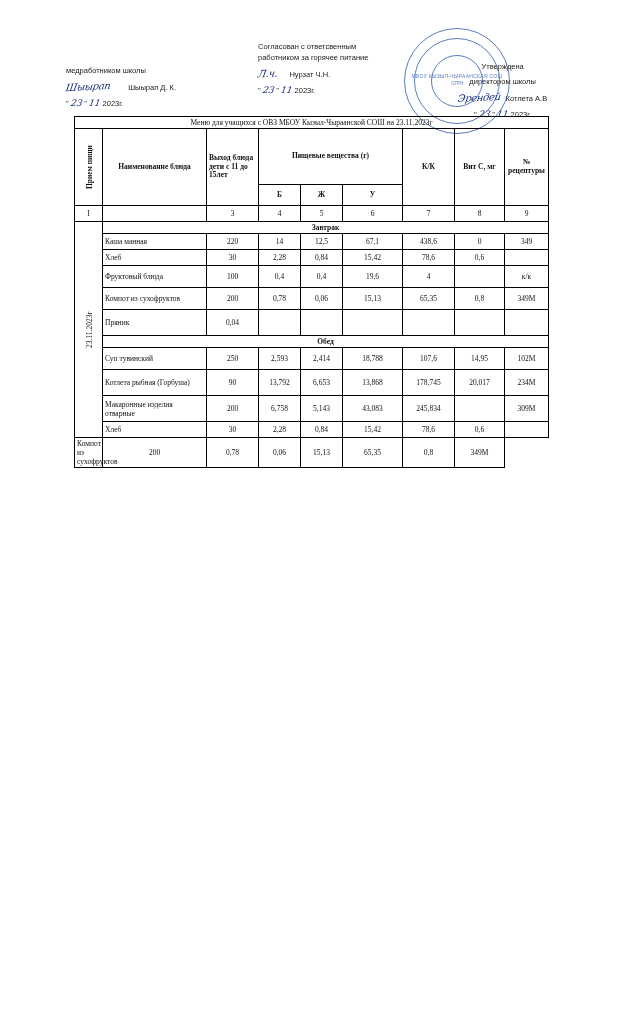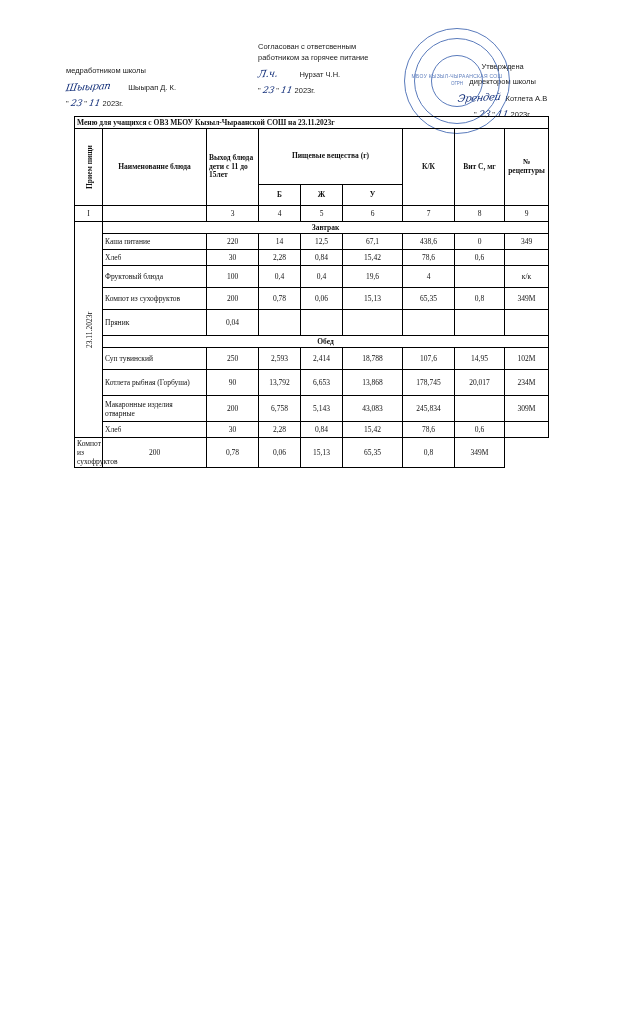--- a/index.html
+++ b/index.html
@@ -109,22 +109,22 @@
     table-layout: fixed;
   }
   table.menu td, table.menu th {
     border: 1px solid #000;
     padding: 1px 2px;
     font-size: 7.5px;
     font-family: "Liberation Serif", serif;
     vertical-align: middle;
   }
   .title-cell {
-    text-align: left;
-    font-weight: bold;
+    text-align: center;
+    font-weight: normal;
     font-size: 11px;
     padding: 5px 2px 5px 2px;
   }
   .hdr {
     text-align: center;
     font-weight: bold;
     font-size: 8.5px;
     line-height: 1.15;
   }
   .hdr-small {
@@ -188,21 +188,21 @@
       <span class="date-hand">11</span>
       <span>2023г.</span>
     </div>
   </div>
 
   <div class="sig-block" style="left:258px; top:42px;">
     <div class="sig-line1">Согласован с ответсвенным</div>
     <div style="">работником за горячее питание</div>
     <div style="margin-top:3px;">
       <span class="handwr">Л.ч.</span>
-      <span style="margin-left:20px;">Нурзат Ч.Н.</span>
+      <span style="margin-left:10px;">Нурзат Ч.Н.</span>
     </div>
     <div style="margin-top:3px;">
       <span>"</span>
       <span class="date-hand">23</span>
       <span>" </span>
       <span class="date-hand">11</span>
       <span>2023г.</span>
     </div>
   </div>
 
@@ -272,21 +272,21 @@
         <td>8</td>
         <td>9</td>
       </tr>
 
       <tr>
         <td rowspan="11" class="vert-date">23.11.2023г</td>
         <td colspan="8" class="meal-title">Завтрак</td>
       </tr>
 
       <tr class="row-h">
-        <td class="cell-name">Каша питание</td>
+        <td class="cell-name">Каша манная</td>
         <td class="c">220</td>
         <td class="c">14</td>
         <td class="c">12,5</td>
         <td class="c">67,1</td>
         <td class="c">438,6</td>
         <td class="c">0</td>
         <td class="c">349</td>
       </tr>
       <tr class="row-h">
         <td class="cell-name">Хлеб</td>

